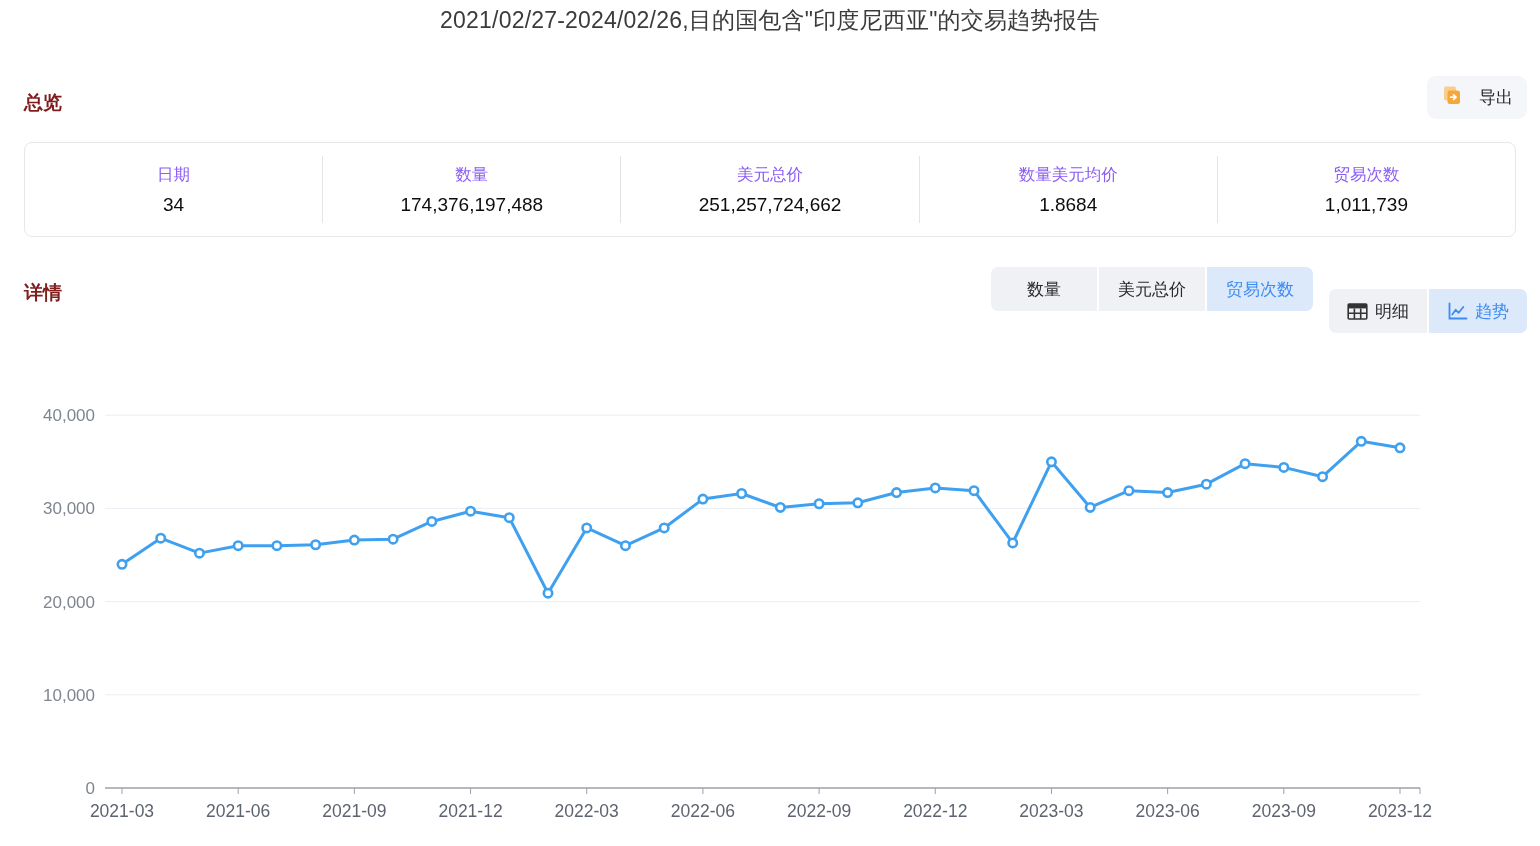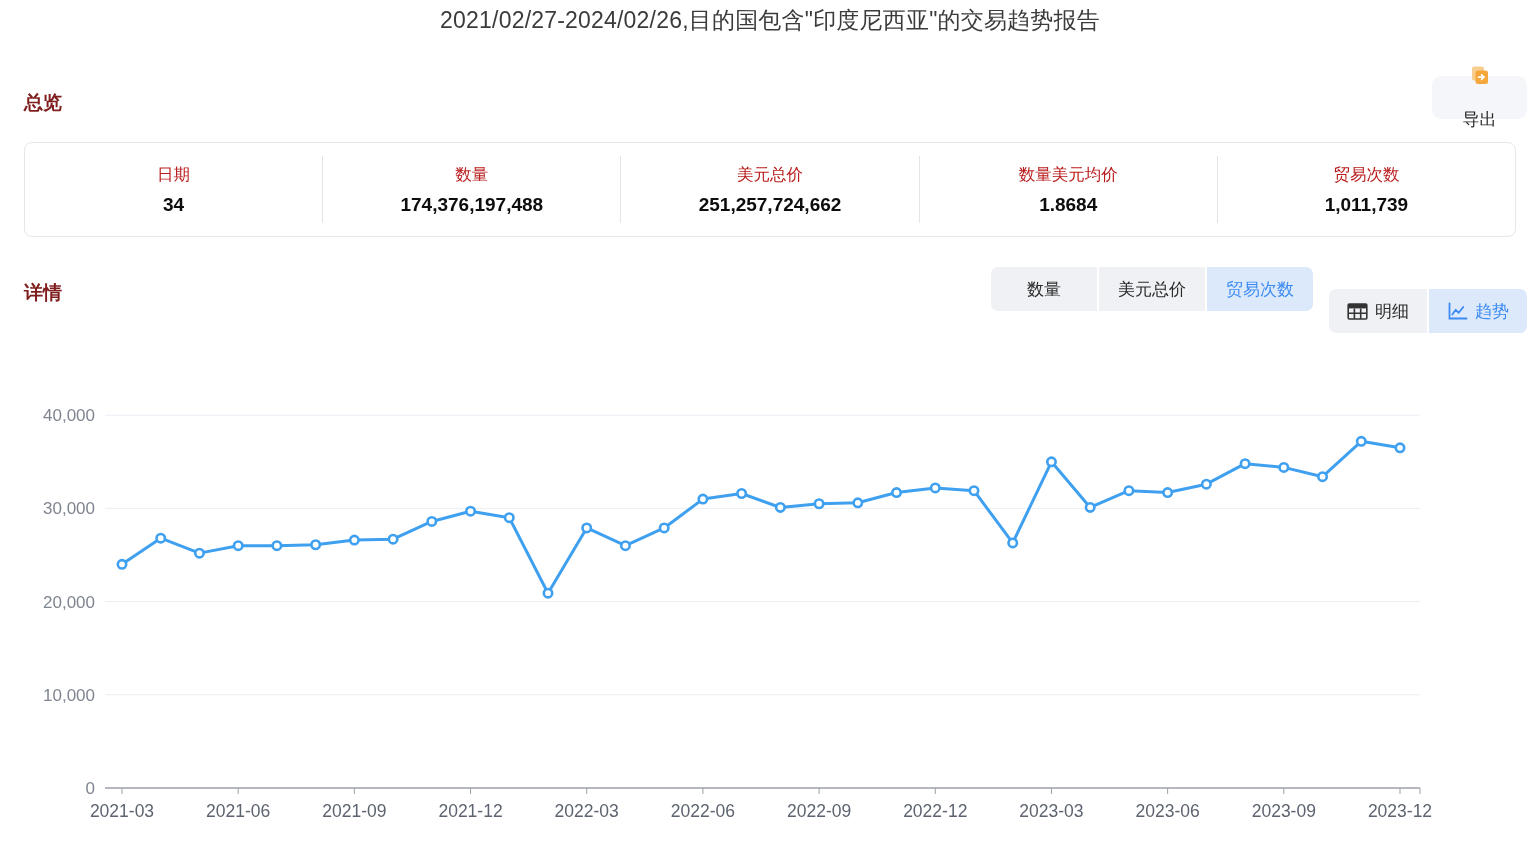--- a/index.html
+++ b/index.html
@@ -13,31 +13,31 @@
     font-size:23px; font-weight:500; color:#3b3b3b; letter-spacing:0.2px;
   }
   .sec-head { font-size:19px; font-weight:700; color:#7f1d1d; }
   .overview-head { position:absolute; top:90px; left:24px; }
   .detail-head  { position:absolute; top:280px; left:24px;text-align:center; }
 
   .export-btn {
     position:absolute; top:76px; right:13px; height:43px; min-width:95px;
     background:#F4F6F9; border:none; border-radius:9px; cursor:pointer;
     display:flex; align-items:center; justify-content:center; gap:17px;
-    font-family:inherit; font-size:17px; color:#1f1f1f; padding:0 14px;flex-direction:column;
+    font-family:inherit; font-size:17px; color:#1f1f1f; padding:0 14px;
   }
 
   .stats-card {
     position:absolute; top:142px; left:24px; right:24px; height:95px;
     border:1px solid #E5E7EB; border-radius:8px; background:#fff;
     display:flex; align-items:stretch;
   }
   .stat { flex:1; display:flex; flex-direction:column; align-items:center; justify-content:center; gap:8px; }
-  .stat-label { font-size:16.5px; color:#b91c1c; }
-  .stat-value { font-size:19px; font-weight:700; color:#0d0d0d; }
+  .stat-label { font-size:16.5px; color:#8b5cf6; }
+  .stat-value { font-size:19px; font-weight:400; color:#0d0d0d; }
   .stat-divider { width:1px; background:#E2E4E8; margin:13px 0; }
 
   .metric-tabs { position:absolute; top:267px; right:227px; display:flex; gap:2px; }
   .view-tabs   { position:absolute; top:267px; right:13px;  display:flex; gap:2px; }
   .tab {
     height:44px; display:flex; align-items:center; justify-content:center;
     background:#EFF1F5; color:#2a2a2a; font-size:17px; font-family:inherit;
     border:none; cursor:pointer; padding:0 18px;
   }
   .metric-tabs .tab { min-width:106px; }

